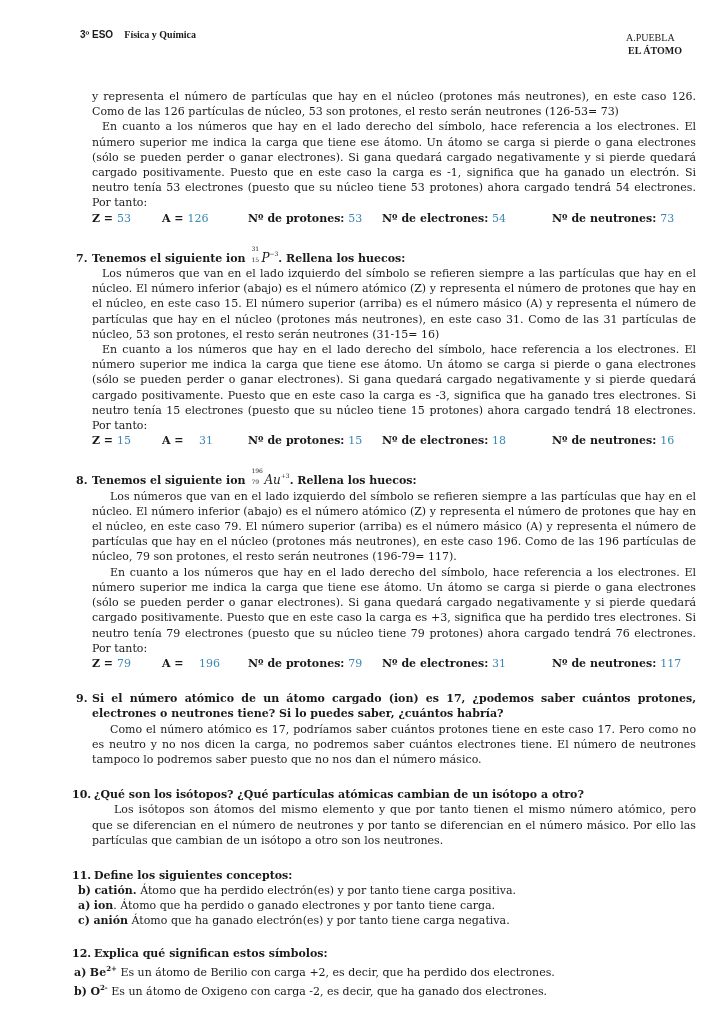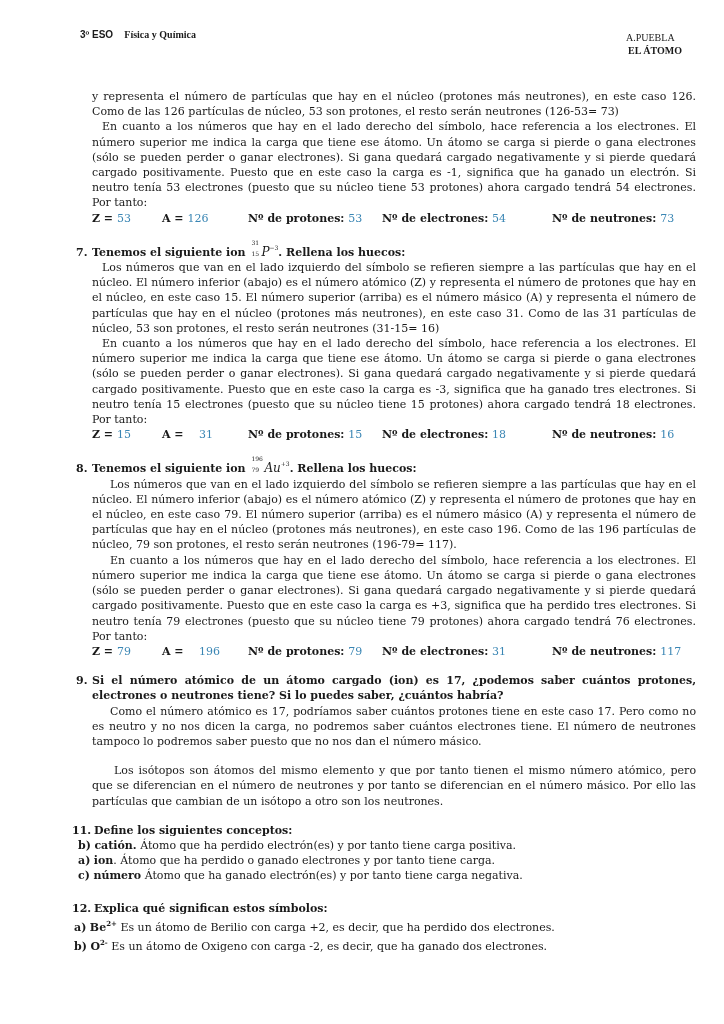--- a/index.html
+++ b/index.html
@@ -17,21 +17,21 @@
   p { margin: 0; text-align: justify; }
   .indent { text-indent: 10px; }
   .answers { display: flex; font-family: "DejaVu Serif", serif; font-weight: bold; margin-top: 0; white-space: nowrap; }
   .answers .val { color: #3a86b4; font-weight: normal; }
   .answers .a1 { width: 70px; }
   .answers .a2 { width: 86px; }
   .answers .a3 { width: 134px; }
   .answers .a4 { width: 170px; }
   .question { font-weight: bold; margin-left: -16px; text-indent: 0; }
   .question .num { display: inline-block; width: 16px; }
-  .question-block { margin-top: 14px; }
+  .question-block { margin-top: 20px; }
   .q-hang { padding-left: 16px; text-indent: -16px; font-weight: bold; margin-left: -16px; text-align: justify; }
   .ion { font-weight: normal; font-style: italic; font-size: 12px; position: relative; display: inline-block; padding-left: 10px; margin-left: 2px; }
   .ion .sup-l, .ion .sub-l { position: absolute; left: 0; font-size: 6px; font-style: normal; }
   .ion .sup-l { top: -5px; }
   .ion .sub-l { top: 6px; }
   .ion .sup-r { font-size: 6px; font-style: normal; vertical-align: 6px; }
   .deflist { margin-left: -14px; }
   .deflist div { line-height: 15px; }
   .b { font-weight: bold; }
   sup { font-size: 7px; }
@@ -94,31 +94,34 @@
         <span><span>Nº de neutrones: </span><span class="val">117</span></span>
       </div>
     </section>
 
     <section class="question-block">
       <p class="q-hang"><span class="num" style="display:inline-block;width:16px;text-indent:0">9.</span><span>Si el número atómico de un átomo cargado (ion) es 17, ¿podemos saber cuántos protones, electrones o neutrones tiene? Si lo puedes saber, ¿cuántos habría?</span></p>
       <p class="indent" style="text-indent:18px">Como el número atómico es 17, podríamos saber cuántos protones tiene en este caso 17. Pero como no es neutro y no nos dicen la carga, no podremos saber cuántos electrones tiene. El número de neutrones tampoco lo podremos saber puesto que no nos dan el número másico.</p>
     </section>
 
     <section class="question-block">
+      <div class="question" style="margin-left:-20px">
+        <span class="num" style="width:22px">10.</span><span>¿Qué son los isótopos? ¿Qué partículas atómicas cambian de un isótopo a otro?</span>
+      </div>
       <p class="indent" style="text-indent:22px">Los isótopos son átomos del mismo elemento y que por tanto tienen el mismo número atómico, pero que se diferencian en el número de neutrones y por tanto se diferencian en el número másico. Por ello las partículas que cambian de un isótopo a otro son los neutrones.</p>
     </section>
 
     <section class="question-block">
       <div class="question" style="margin-left:-20px">
         <span class="num" style="width:22px">11.</span><span>Define los siguientes conceptos:</span>
       </div>
       <div class="deflist">
         <div><span class="b">b)</span> <span class="b">catión.</span><span> Átomo que ha perdido electrón(es) y por tanto tiene carga positiva.</span></div>
         <div><span class="b">a)</span> <span class="b">ion</span><span>. Átomo que ha perdido o ganado electrones y por tanto tiene carga.</span></div>
-        <div><span class="b">c)</span> <span class="b">número</span><span> Átomo que ha ganado electrón(es) y por tanto tiene carga negativa.</span></div>
+        <div><span class="b">c)</span> <span class="b">anión</span><span> Átomo que ha ganado electrón(es) y por tanto tiene carga negativa.</span></div>
       </div>
     </section>
 
     <section class="question-block" style="margin-top:18px">
       <div class="question" style="margin-left:-20px">
         <span class="num" style="width:22px">12.</span><span>Explica qué significan estos símbolos:</span>
       </div>
       <div class="deflist" style="margin-left:-18px">
         <div><span class="b">a)</span> <span class="b">Be</span><sup class="b">2+</sup><span> Es un átomo de Berilio con carga +2, es decir, que ha perdido dos electrones.</span></div>
         <div><span class="b">b)</span> <span class="b">O</span><sup class="b">2-</sup><span> Es un átomo de Oxigeno con carga -2, es decir, que ha ganado dos electrones.</span></div>

